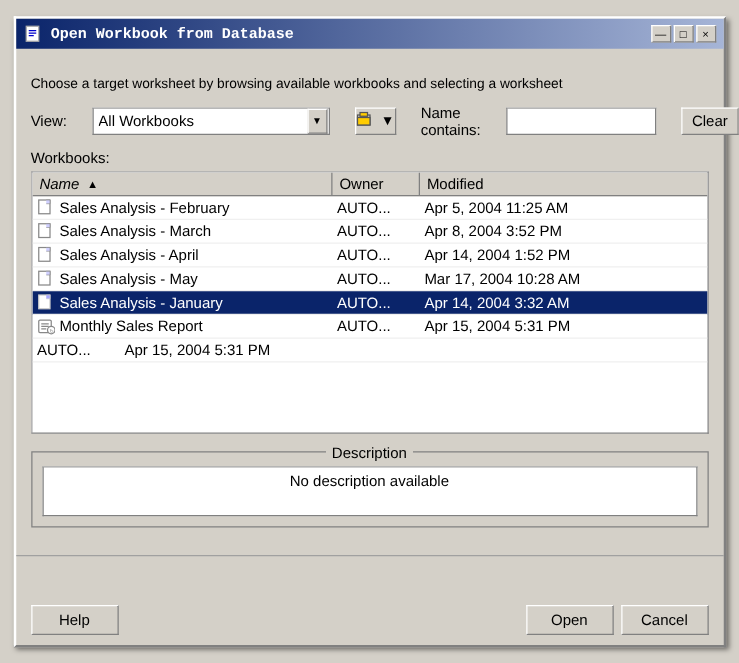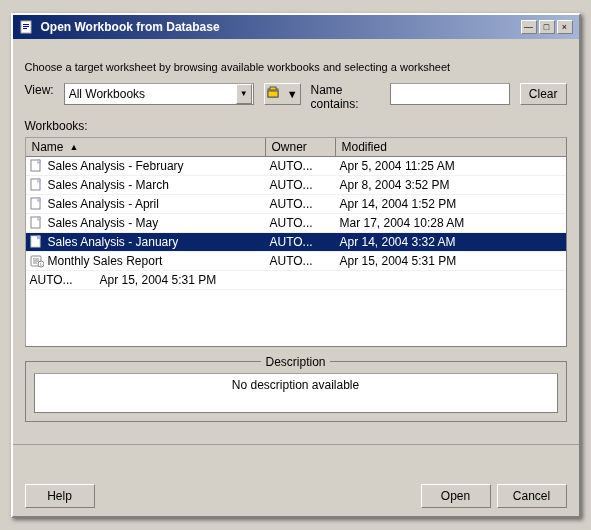--- a/index.html
+++ b/index.html
@@ -28,20 +28,21 @@
       display: flex;
       align-items: center;
       justify-content: space-between;
       font-size: 12px;
       font-weight: bold;
     }
     .title-bar-left {
       display: flex;
       align-items: center;
       gap: 6px;
+      font-family: Liberation Mono, monospace;
     }
     .title-icon {
       width: 16px;
       height: 16px;
     }
     .title-controls {
       display: flex;
       gap: 2px;
     }
     .title-btn {
@@ -61,22 +62,22 @@
     .dialog-body {
       padding: 22px 12px;
     }
     .instruction {
       font-size: 11px;
       margin-bottom: 10px;
       color: #000;
     }
     .view-row {
       display: flex;
-      align-items: flex-start;
-      gap: 10px;
+      align-items: center;
+      gap: 20px;
       margin-bottom: 8px;
     }
     .view-label {
       font-size: 12px;
       color: #000;
     }
     .view-select {
       width: 190px;
       height: 22px;
       background: white;
@@ -170,20 +171,21 @@
     }
     .col-name {
       width: 240px;
       padding: 2px 6px;
       font-size: 12px;
       border-right: 1px solid #808080;
       cursor: pointer;
       display: flex;
       align-items: center;
       gap: 6px;
+      font-style: italic;
     }
     .col-owner {
       width: 70px;
       padding: 2px 6px;
       font-size: 12px;
       border-right: 1px solid #808080;
     }
     .col-modified {
       flex: 1;
       padding: 2px 6px;

